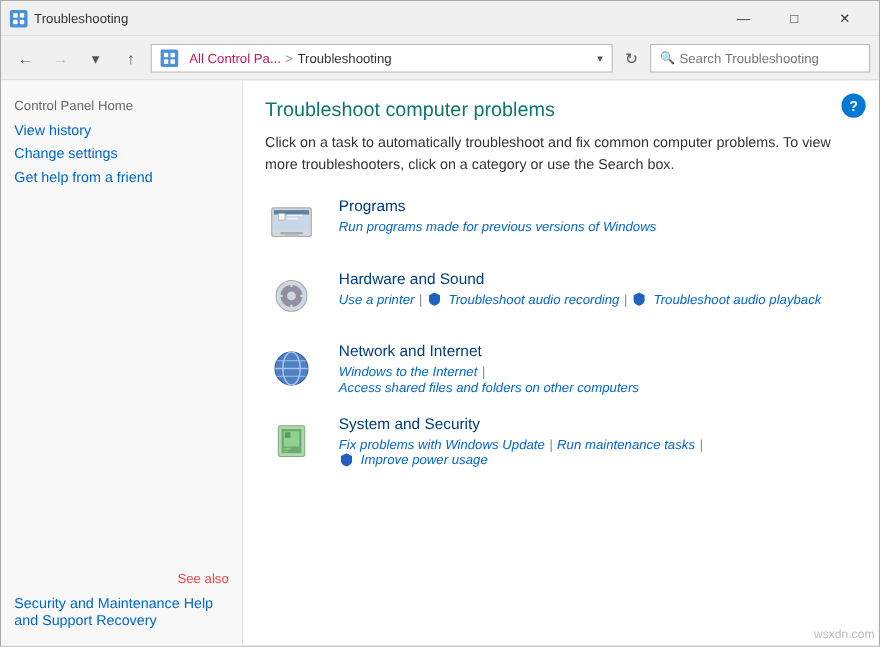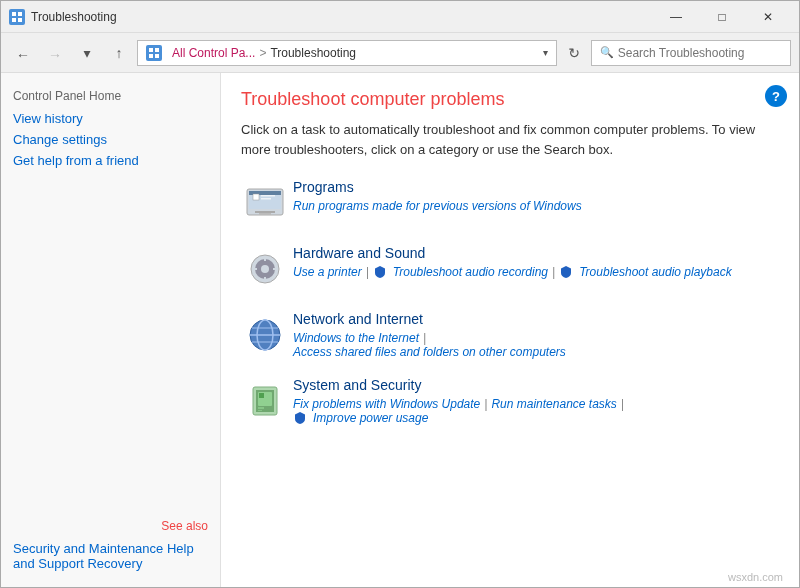--- a/index.html
+++ b/index.html
@@ -38,37 +38,37 @@
     .sidebar-link { color: #0066cc; text-decoration: none; font-size: 13px; cursor: pointer; display: block; margin-bottom: 6px; }
     .sidebar-link.highlighted { border: 2px solid #cc0000; padding: 4px 6px; display: inline-block; margin-bottom: 8px; }
     .sidebar-section-title { font-size: 12px; color: #666; margin-bottom: 8px; }
     .sidebar-plain { font-size: 13px; color: #0066cc; cursor: pointer; margin-bottom: 6px; }
     .sidebar-see-also { margin-top: auto; }
     .sidebar-see-also-title { font-size: 12px; color: #ef4444; margin-bottom: 8px; margin-top: 16px; text-align: right; }
 
     
     .content { flex: 1; padding: 16px 20px; overflow-y: auto; position: relative; }
     .help-btn { position: absolute; top: 12px; right: 12px; width: 22px; height: 22px; background: #0078d7; color: #fff; border-radius: 50%; display: flex; align-items: center; justify-content: center; font-size: 13px; font-weight: bold; cursor: pointer; }
-    .page-title { font-size: 18px; color: #ef4444; margin-bottom: 10px; font-weight: 400; }
+    .page-title { font-size: 18px; color: #0f766e; margin-bottom: 10px; font-weight: 400; }
     .page-desc { font-size: 13px; color: #333; margin-bottom: 20px; line-height: 1.5; }
     
     
-    .category-item { display: flex; align-items: flex-start; margin-bottom: 18px; gap: 4px; }
+    .category-item { display: flex; align-items: flex-start; margin-bottom: 18px; gap: 19px; }
     .category-icon { width: 48px; height: 48px; flex-shrink: 0; display: flex; align-items: center; justify-content: center; }
     .category-icon svg { width: 40px; height: 40px; }
     .category-info { flex: 1; }
     .category-title { color: #003c82; font-size: 14px; margin-bottom: 4px; cursor: pointer; }
     .category-links { font-size: 12px; color: #0066cc; display: flex; flex-wrap: wrap; gap: 4px; align-items: center; font-style: italic; }
     .category-links a { color: #0066cc; cursor: pointer; text-decoration: none; }
     .category-links .sep { color: #888; }
     .shield-icon { display: inline-flex; align-items: center; }
     .shield-icon svg { width: 14px; height: 14px; margin-right: 2px; }
 
     
-    .watermark { position: absolute; bottom: 4px; right: 16px; font-size: 11px; color: #bbb; }
+    .watermark { position: absolute; bottom: 4px; right: 4px; font-size: 11px; color: #bbb; }
   </style>
 </head>
 <body>
 
 <div class="window">
 
   <div class="title-bar">
     <div class="title-bar-icon">
       <svg viewBox="0 0 12 12" fill="white">
           <rect x="1" y="1" width="4" height="4"></rect>

